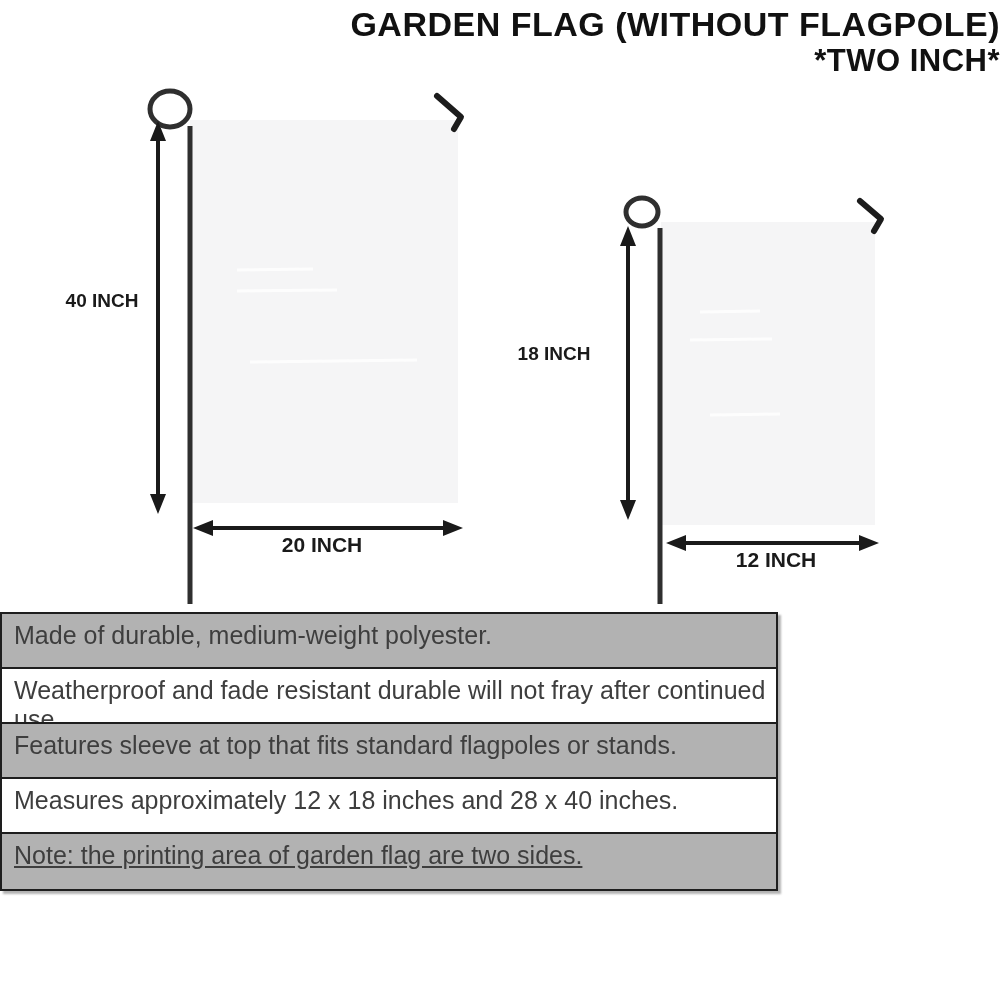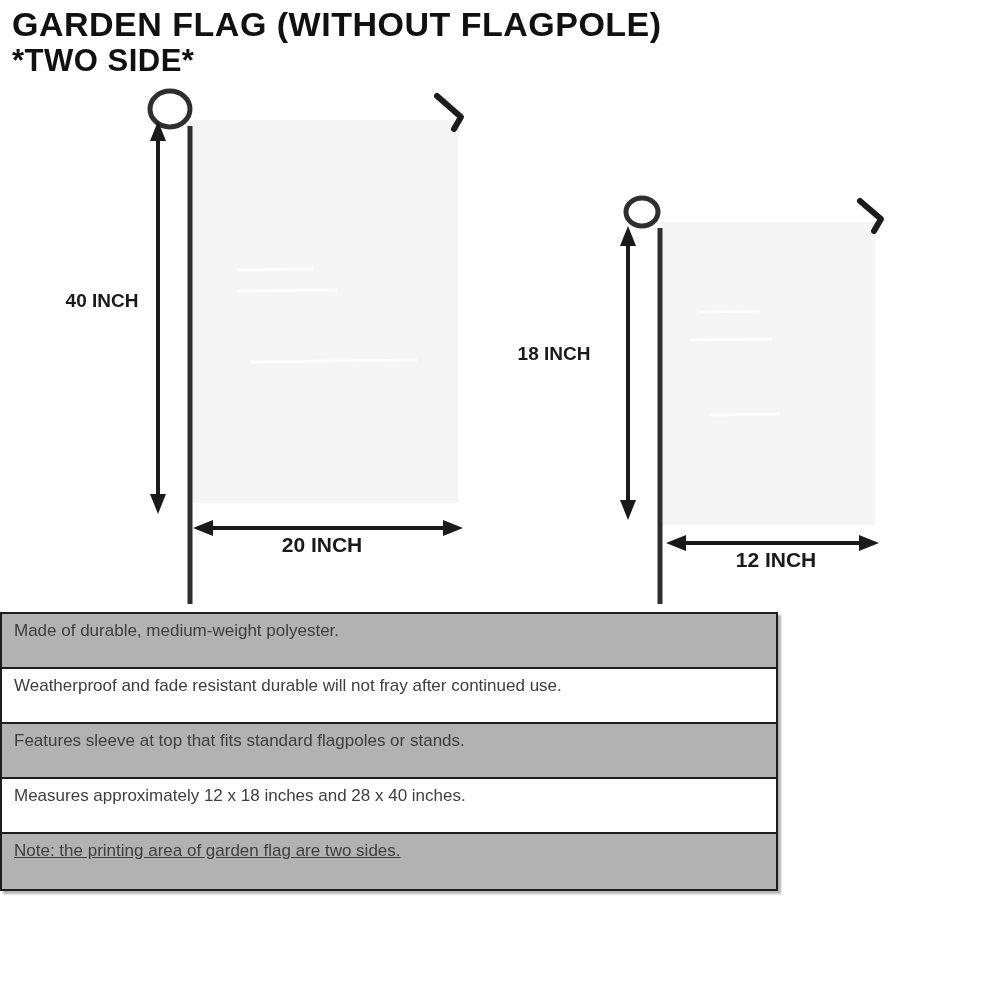--- a/index.html
+++ b/index.html
@@ -9,21 +9,21 @@
     position: relative;
     width: 1000px;
     height: 1000px;
     background: #ffffff;
     overflow: hidden;
   }
   .title-block {
     position: absolute;
     top: 6px; left: 0;
     width: 100%;
-    text-align: left;
+    text-align: right;
     color: #111111;
     padding-left: 12px;
   }
   .title-line-1 {
     font-size: 34px;
     font-weight: 800;
     letter-spacing: 0.5px;
     line-height: 1.1;
   }
   .title-line-2 {
@@ -50,37 +50,37 @@
     left: 0;
     top: 612px;
     width: 778px;
     border: 2px solid #1e1e1e;
     box-shadow: 3px 3px 2px rgba(0,0,0,0.30);
     background: #ffffff;
   }
   .feature-row {
     height: 55px;
     padding: 7px 10px 0 12px;
-    font-size: 17px;
+    font-size: 25px;
     color: #3e3e3e;
     border-bottom: 2px solid #1e1e1e;
     overflow: hidden;
   }
   .feature-row:last-child { border-bottom: none; text-decoration: underline; }
   .row-gray { background: #b2b2b2; }
   .row-white { background: #ffffff; }
 </style>
 </head>
 <body>
 
 <div class="page">
 
   <div class="title-block">
     <div class="title-line-1">GARDEN FLAG (WITHOUT FLAGPOLE)</div>
-    <div class="title-line-2">*TWO SIDE*</div>
+    <div class="title-line-2">*TWO INCH*</div>
   </div>
 
   <svg class="diagram-svg" width="1000" height="620" viewBox="0 0 1000 620">
 
     <g>
       <rect x="190" y="120" width="268" height="383" fill="#f5f5f6"></rect>
       <g stroke-width="3">
         <line x1="237" y1="270" x2="313" y2="269" stroke="#fdfdfd"></line>
         <line x1="237" y1="291" x2="337" y2="290" stroke="#fdfdfd"></line>
         <line x1="250" y1="362" x2="417" y2="360" stroke="#fdfdfd"></line>

